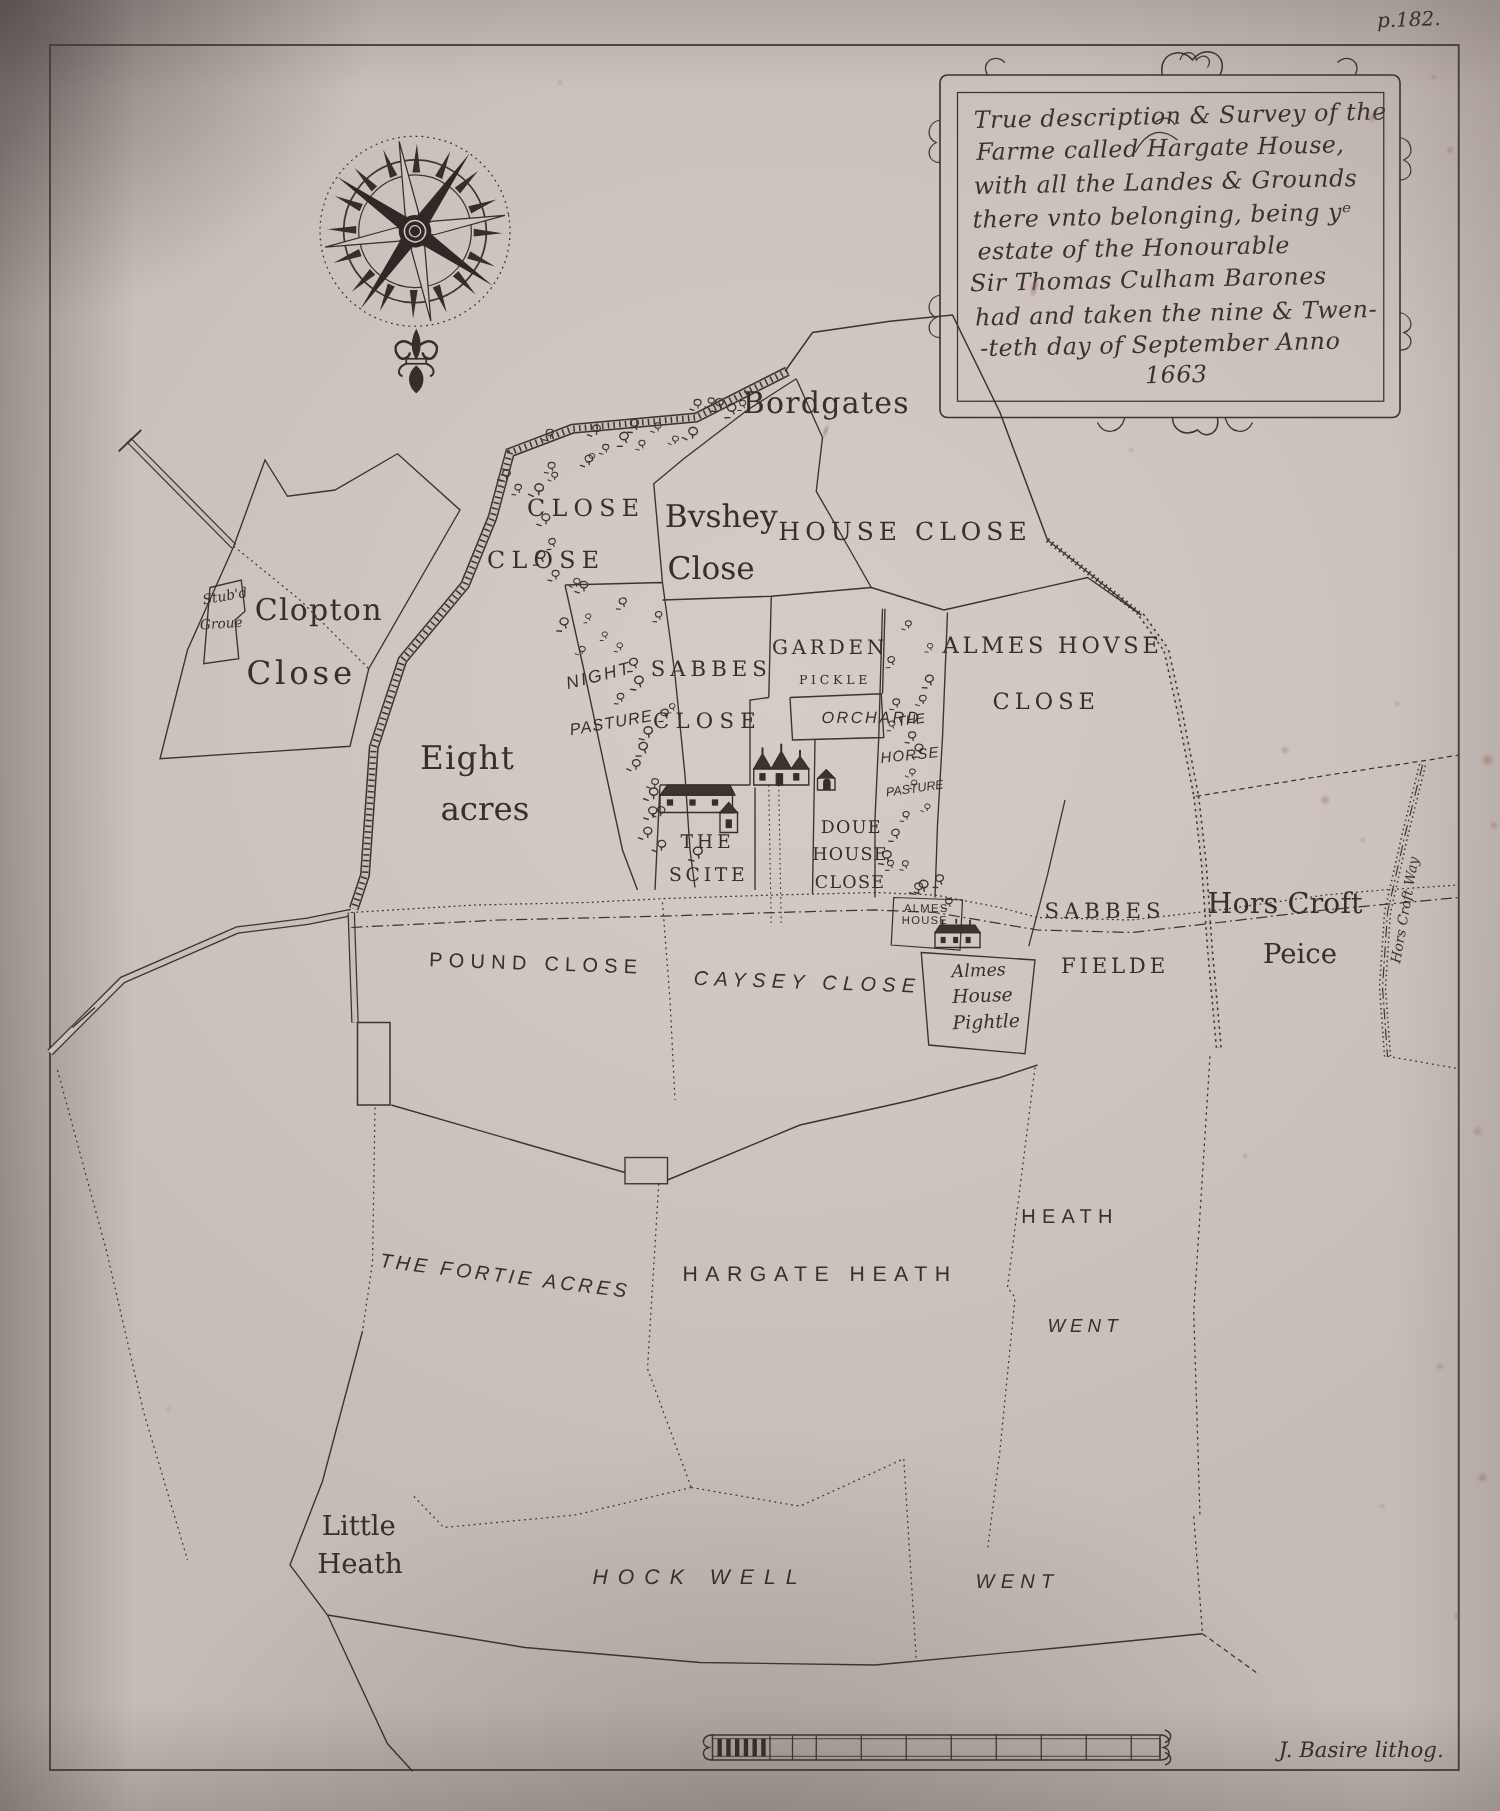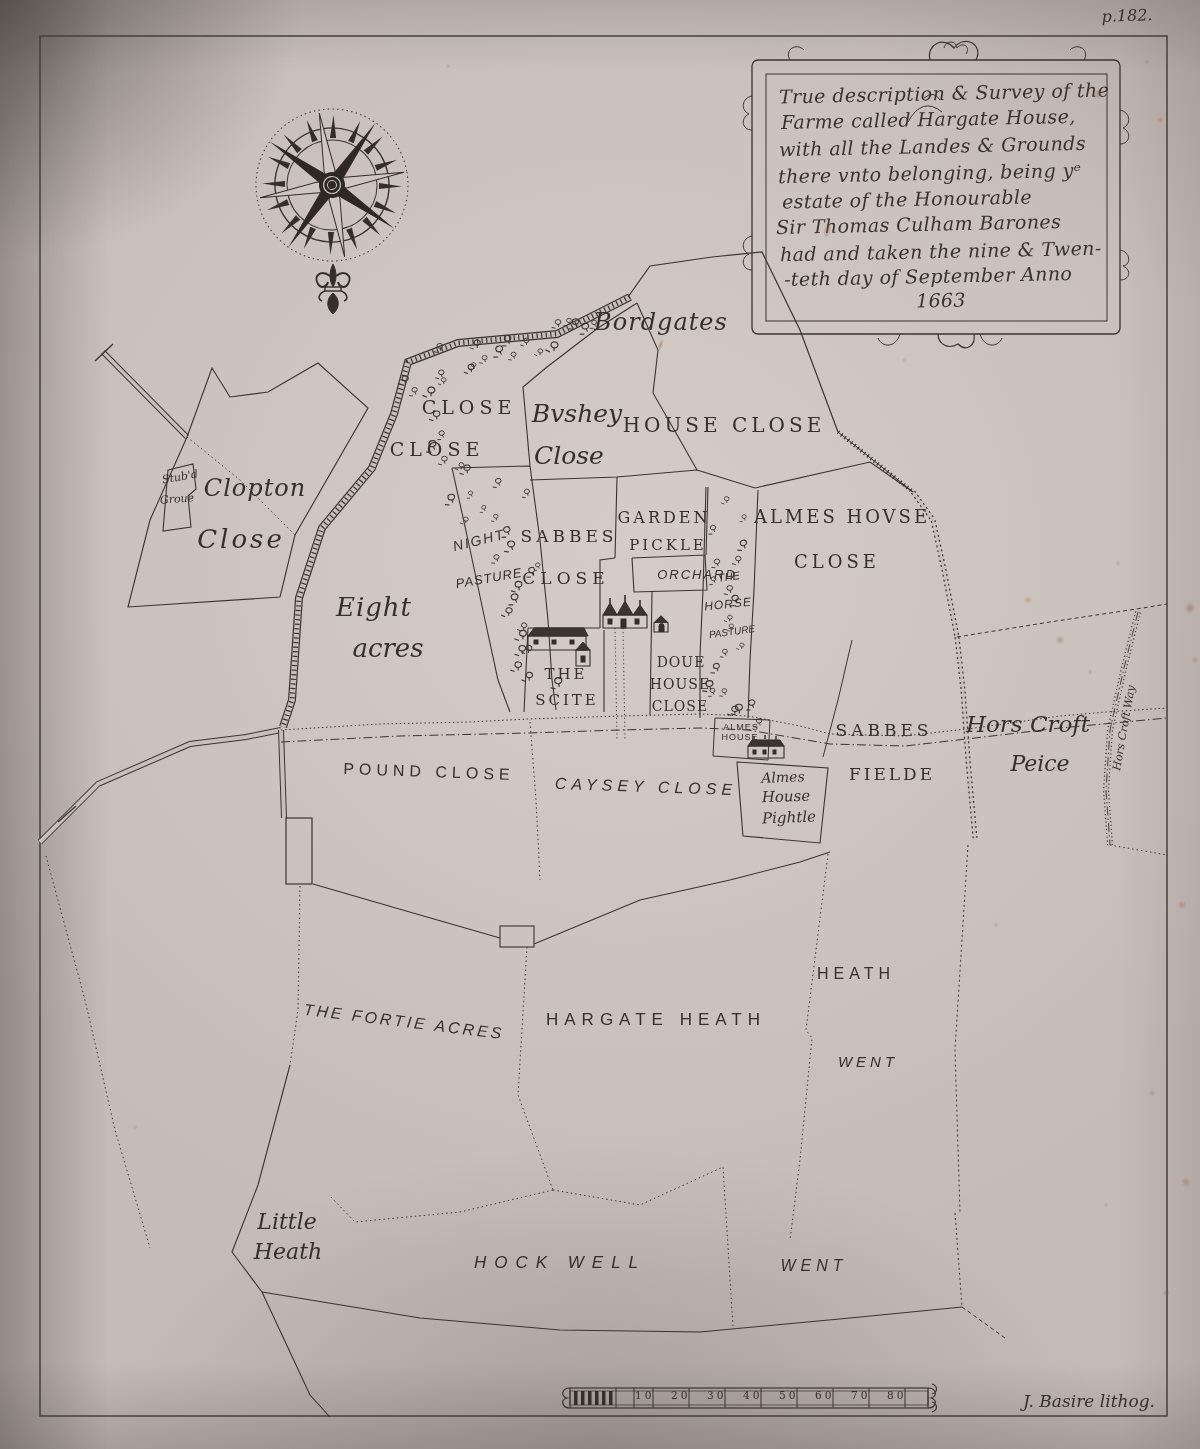--- a/index.html
+++ b/index.html
@@ -10,21 +10,21 @@
       radial-gradient(45% 35% at 100% 0%, rgba(125,112,105,.22), rgba(125,112,105,0) 60%),
       radial-gradient(60% 30% at 50% 100%, rgba(92,82,76,.28), rgba(92,82,76,0) 70%),
       linear-gradient(90deg, rgba(66,59,55,.38), rgba(66,59,55,0) 9%),
       linear-gradient(270deg, rgba(108,96,90,.20), rgba(108,96,90,0) 7%),
       linear-gradient(180deg, rgba(80,72,68,.22), rgba(80,72,68,0) 5%),
       linear-gradient(0deg, rgba(70,62,58,.24), rgba(70,62,58,0) 6%),
       #c6bcb7;
     font-family:"DejaVu Serif",serif;}
   svg{position:absolute;left:0;top:0;}
   .lbl{position:absolute;color:#362f2a;white-space:nowrap;line-height:1;transform:translate(-50%,-50%);}
-  .sf{font-family:"DejaVu Serif",serif;font-style:italic;}
+  .sf{font-family:"DejaVu Serif",serif;}
   .sc{font-family:"DejaVu Serif",serif;}
   .sn{font-family:"Liberation Sans",sans-serif;}
   .it{font-style:italic;}
   .cart-line{position:absolute;color:#3a332d;font-style:italic;font-size:19px;
     font-family:"DejaVu Serif",serif;white-space:nowrap;letter-spacing:.4px;transform:rotate(-1.2deg);}
   .fox{position:absolute;border-radius:50%;pointer-events:none;}
   .scale-num{position:absolute;font-family:"DejaVu Serif",serif;color:#362f2a;font-size:10.5px;letter-spacing:3px;}
 </style>
 </head>
 <body>
@@ -320,21 +320,21 @@
   <div class="lbl sc" style="left:724px;top:425px;font-size:20px;letter-spacing:4px;">HOUSE CLOSE</div>
   <div class="lbl sf" style="left:255px;top:488px;font-size:24px;letter-spacing:1px;">Clopton</div>
   <div class="lbl sf" style="left:241px;top:539px;font-size:26px;letter-spacing:3px;">Close</div>
   <div class="lbl sf it" style="left:180px;top:477px;font-size:11px;transform:translate(-50%,-50%) rotate(-10deg);">Stub'd</div>
   <div class="lbl sf it" style="left:177px;top:499px;font-size:11px;transform:translate(-50%,-50%) rotate(-4deg);">Groue</div>
   <div class="lbl sn it" style="left:479px;top:540px;font-size:14px;letter-spacing:2px;transform:translate(-50%,-50%) rotate(-14deg);">NIGHT</div>
   <div class="lbl sn it" style="left:489px;top:578px;font-size:13px;letter-spacing:1px;transform:translate(-50%,-50%) rotate(-10deg);">PASTURE</div>
   <div class="lbl sc" style="left:569px;top:536px;font-size:17px;letter-spacing:4px;">SABBES</div>
   <div class="lbl sc" style="left:566px;top:578px;font-size:17px;letter-spacing:5px;">CLOSE</div>
   <div class="lbl sc" style="left:664px;top:518px;font-size:16px;letter-spacing:3px;">GARDEN</div>
-  <div class="lbl sc" style="left:668px;top:545px;font-size:15px;letter-spacing:3px;">PICKLE</div>
+  <div class="lbl sc" style="left:668px;top:545px;font-size:10px;letter-spacing:3px;">PICKLE</div>
   <div class="lbl sn it" style="left:697px;top:574px;font-size:13px;letter-spacing:2px;">ORCHARD</div>
   <div class="lbl sn it" style="left:729px;top:577px;font-size:11px;transform:translate(-50%,-50%) rotate(-8deg);">THE</div>
   <div class="lbl sn it" style="left:728px;top:604px;font-size:12px;letter-spacing:1px;transform:translate(-50%,-50%) rotate(-6deg);">HORSE</div>
   <div class="lbl sn it" style="left:732px;top:632px;font-size:10px;transform:translate(-50%,-50%) rotate(-8deg);">PASTURE</div>
   <div class="lbl sc" style="left:842px;top:517px;font-size:18px;letter-spacing:3px;">ALMES HOVSE</div>
   <div class="lbl sc" style="left:837px;top:562px;font-size:18px;letter-spacing:4px;">CLOSE</div>
   <div class="lbl sf" style="left:374px;top:607px;font-size:26px;letter-spacing:1px;">Eight</div>
   <div class="lbl sf" style="left:388px;top:648px;font-size:26px;">acres</div>
   <div class="lbl sc" style="left:566px;top:674px;font-size:15px;letter-spacing:3px;">THE</div>
   <div class="lbl sc" style="left:567px;top:700px;font-size:15px;letter-spacing:3px;text-align:center;">SCITE</div>
@@ -356,30 +356,20 @@
   <div class="lbl sn it" style="left:404px;top:1022px;font-size:16px;letter-spacing:3px;transform:translate(-50%,-50%) rotate(7deg);">THE FORTIE ACRES</div>
   <div class="lbl sn" style="left:656px;top:1019px;font-size:17px;letter-spacing:6px;">HARGATE HEATH</div>
   <div class="lbl sn" style="left:856px;top:974px;font-size:16px;letter-spacing:5px;">HEATH</div>
   <div class="lbl sn it" style="left:868px;top:1061px;font-size:15px;letter-spacing:4px;">WENT</div>
   <div class="lbl sf" style="left:287px;top:1222px;font-size:22px;">Little</div>
   <div class="lbl sf" style="left:288px;top:1252px;font-size:22px;">Heath</div>
   <div class="lbl sn it" style="left:560px;top:1262px;font-size:17px;letter-spacing:8px;">HOCK WELL</div>
   <div class="lbl sn it" style="left:814px;top:1266px;font-size:16px;letter-spacing:5px;">WENT</div>
   <div class="lbl sf it" style="left:1089px;top:1401px;font-size:17px;">J. Basire lithog.</div>
 
-  <div id="scaleNums" style="position:absolute;left:560px;top:1380px;width:390px;height:36px;">
-      <span class="scale-num" style="left: 75px; top: 9px;">10</span>
-      <span class="scale-num" style="left: 111px; top: 9px;">20</span>
-      <span class="scale-num" style="left: 147px; top: 9px;">30</span>
-      <span class="scale-num" style="left: 183px; top: 9px;">40</span>
-      <span class="scale-num" style="left: 219px; top: 9px;">50</span>
-      <span class="scale-num" style="left: 255px; top: 9px;">60</span>
-      <span class="scale-num" style="left: 291px; top: 9px;">70</span>
-      <span class="scale-num" style="left: 327px; top: 9px;">80</span>
-    </div>
 
   <div id="foxing">
       <div class="fox" style="left: 823.5px; top: 221px; width: 7px; height: 18px; transform: rotate(15deg); background: radial-gradient(closest-side, rgba(142, 95, 63, 0.55), rgba(142, 95, 63, 0));"></div>
       <div class="fox" style="left: 1093px; top: 89px; width: 10px; height: 10px; transform: rotate(0deg); background: radial-gradient(closest-side, rgba(142, 95, 63, 0.4), rgba(142, 95, 63, 0));"></div>
       <div class="fox" style="left: 1156px; top: 116px; width: 8px; height: 8px; transform: rotate(0deg); background: radial-gradient(closest-side, rgba(142, 95, 63, 0.35), rgba(142, 95, 63, 0));"></div>
       <div class="fox" style="left: 1144px; top: 59px; width: 6px; height: 6px; transform: rotate(0deg); background: radial-gradient(closest-side, rgba(142, 95, 63, 0.3), rgba(142, 95, 63, 0));"></div>
       <div class="fox" style="left: 1024px; top: 596px; width: 8px; height: 8px; transform: rotate(0deg); background: radial-gradient(closest-side, rgba(142, 95, 63, 0.35), rgba(142, 95, 63, 0));"></div>
       <div class="fox" style="left: 1055px; top: 635px; width: 10px; height: 10px; transform: rotate(0deg); background: radial-gradient(closest-side, rgba(142, 95, 63, 0.4), rgba(142, 95, 63, 0));"></div>
       <div class="fox" style="left: 1087px; top: 669px; width: 6px; height: 6px; transform: rotate(0deg); background: radial-gradient(closest-side, rgba(142, 95, 63, 0.3), rgba(142, 95, 63, 0));"></div>
       <div class="fox" style="left: 1115px; top: 560px; width: 6px; height: 6px; transform: rotate(0deg); background: radial-gradient(closest-side, rgba(142, 95, 63, 0.28), rgba(142, 95, 63, 0));"></div>

